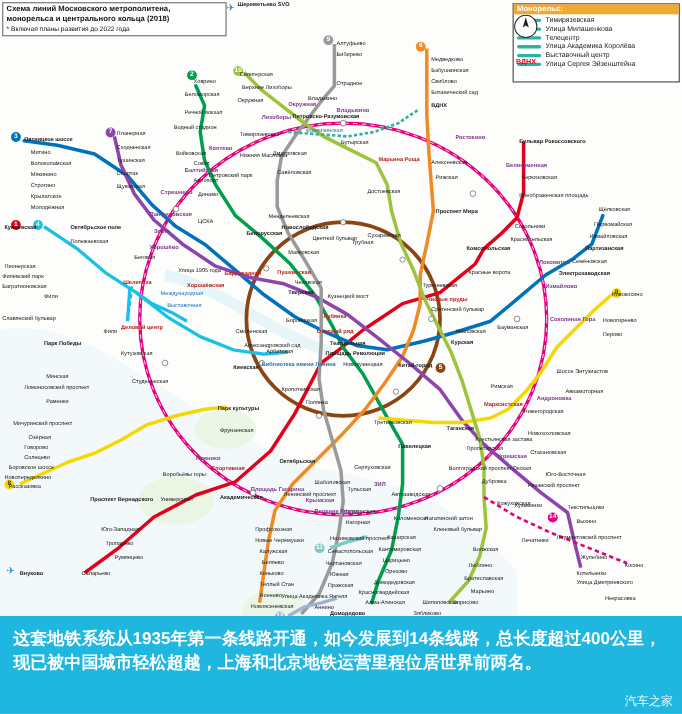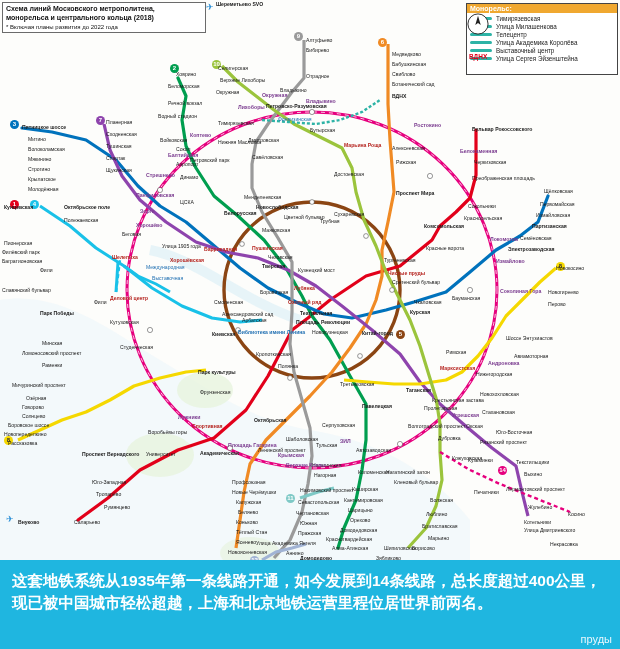--- a/index.html
+++ b/index.html
@@ -404,16 +404,16 @@
           <path d="M12 3 L15 13 L12 11 L9 13 Z" fill="#222"></path>
         </svg>
         <div class="vdnh">ВДНХ</div>
       </div>
     </div>
 
   </div>
 
   <div id="caption">
     <div class="ctext">这套地铁系统从1935年第一条线路开通，如今发展到14条线路，总长度超过400公里，现已被中国城市轻松超越，上海和北京地铁运营里程位居世界前两名。</div>
-    <div class="brand">пруды</div>
+    <div class="brand">汽车之家</div>
   </div>
 
 </div>
 
 </body></html>

